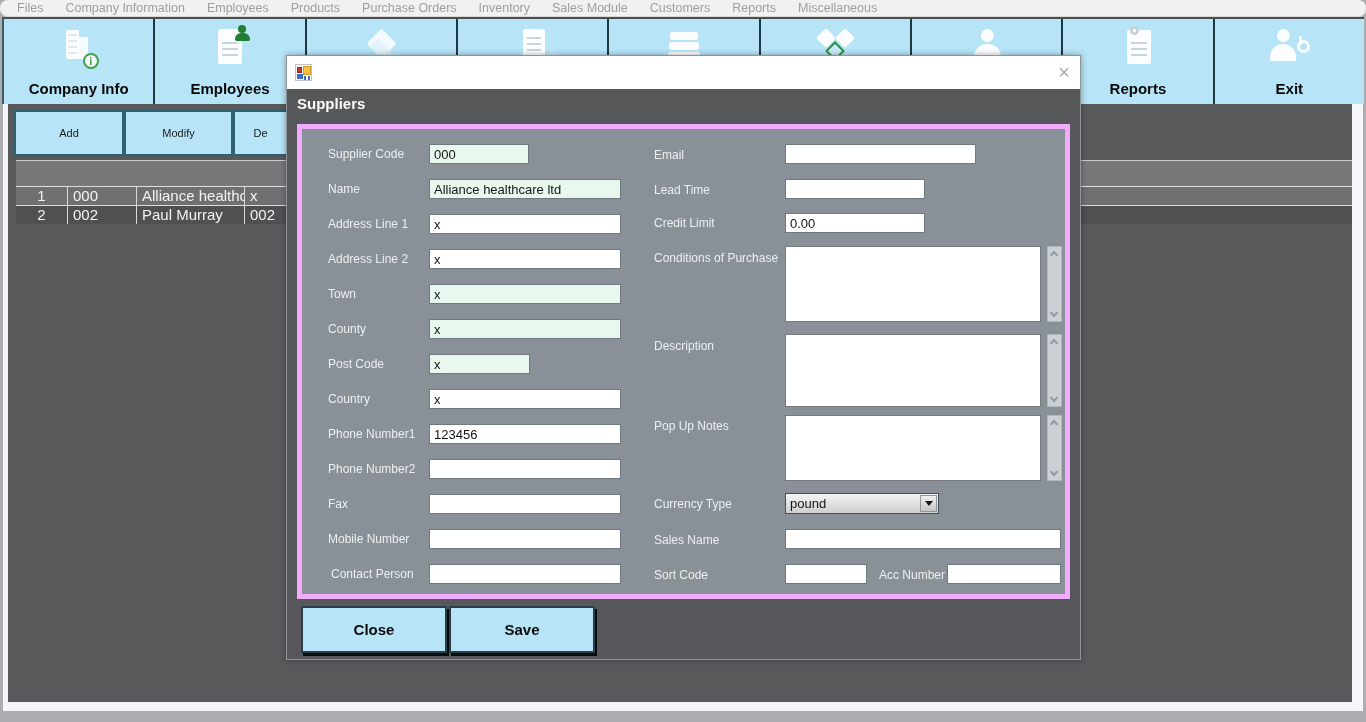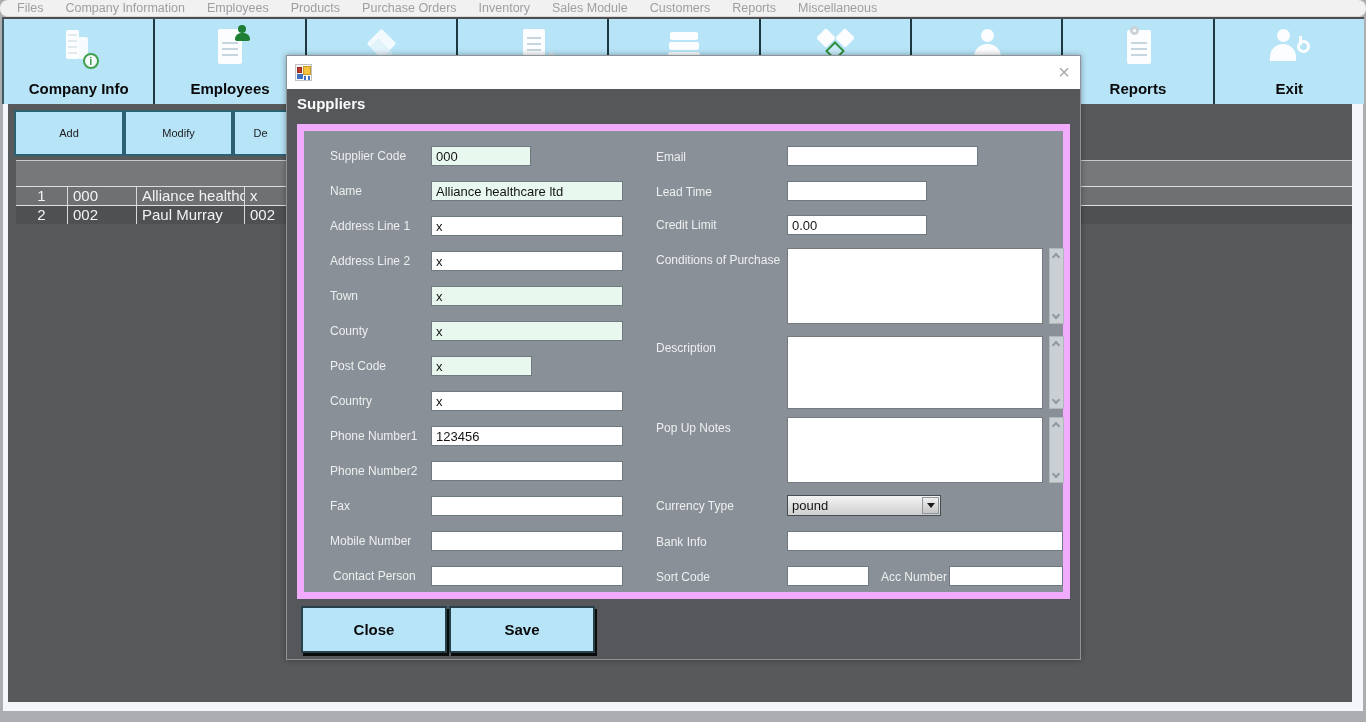--- a/index.html
+++ b/index.html
@@ -44,21 +44,21 @@
   .c1 { width:69px; } .c2 { width:108px; } .c3 { flex:1; border-right:none; }
 
   
   .dialog { position:absolute; left:286px; top:55px; width:795px; height:605px; background:#55575A; border:1px solid #8F9499; box-shadow:0 0 6px rgba(0,0,0,.35); }
   .dlg-titlebar { position:absolute; left:0; top:0; width:100%; height:33px; background:#FFFFFF; }
   .dlg-close { position:absolute; right:10px; top:3px; font-size:20px; color:#A6ABAF; cursor:pointer; line-height:26px; }
   .wf { position:absolute; left:8px; top:8px; width:17px; height:17px; background:#F7F7F7; border:1px solid #C2C2C2; }
   .wf span { position:absolute; }
   .dlg-header { position:absolute; left:0; top:33px; width:100%; height:28px; background:#565759; display:flex; align-items:center; }
   .dlg-header span { font-size:15px; font-weight:bold; color:#FAFBFB; padding-left:10px; }
-  .panel { position:absolute; left:10px; top:68px; width:773px; height:475px; background:#8A9097; border:7px solid #f0abfc; }
+  .panel { position:absolute; left:10px; top:68px; width:773px; height:475px; background:#8A9097; border:5px solid #f0abfc; }
 
   .flabel { position:absolute; font-size:12px; color:#EDEFF0; white-space:nowrap; }
   .tb { position:absolute; height:20px; background:#FFFFFF; border:1px solid #6F7A80; font-size:13px; color:#141414; padding:2px 4px; white-space:nowrap; overflow:hidden; cursor:text; }
   .tb.mint { background:#E9F8EF; }
   .ta { position:absolute; background:#FFFFFF; border:1px solid #767A7E; cursor:text; }
   .sb { position:absolute; width:15px; background:#CBD0D5; border:1px solid #B2B7BC; }
   .chev { position:absolute; left:3px; width:6px; height:6px; border-left:2px solid #9199A1; border-top:2px solid #9199A1; }
   .chev.up { top:5px; transform:rotate(45deg); }
   .chev.dn { bottom:5px; transform:rotate(225deg); }
 
@@ -289,21 +289,21 @@
         </div>
 
       <span class="flabel" style="left:352px;top:368px;">Currency Type</span>
       <div class="combo" style="left:483px;top:364px;width:154px;">
         <span class="combo-text">pound</span>
         <span class="combo-btn">
             <span class="combo-arrow"></span>
           </span>
       </div>
 
-      <span class="flabel" style="left:352px;top:404px;">Bank Info</span>
+      <span class="flabel" style="left:352px;top:404px;">Sales Name</span>
       <div class="tb" style="left:483px;top:400px;width:276px;"></div>
 
       <span class="flabel" style="left:352px;top:439px;">Sort Code</span>
       <div class="tb" style="left:483px;top:435px;width:82px;"></div>
       <span class="flabel" style="left:577px;top:439px;">Acc Number</span>
       <div class="tb" style="left:645px;top:435px;width:114px;"></div>
 
     </div>
 
     <div class="dlgbtn" style="left:14px;">Close</div>

